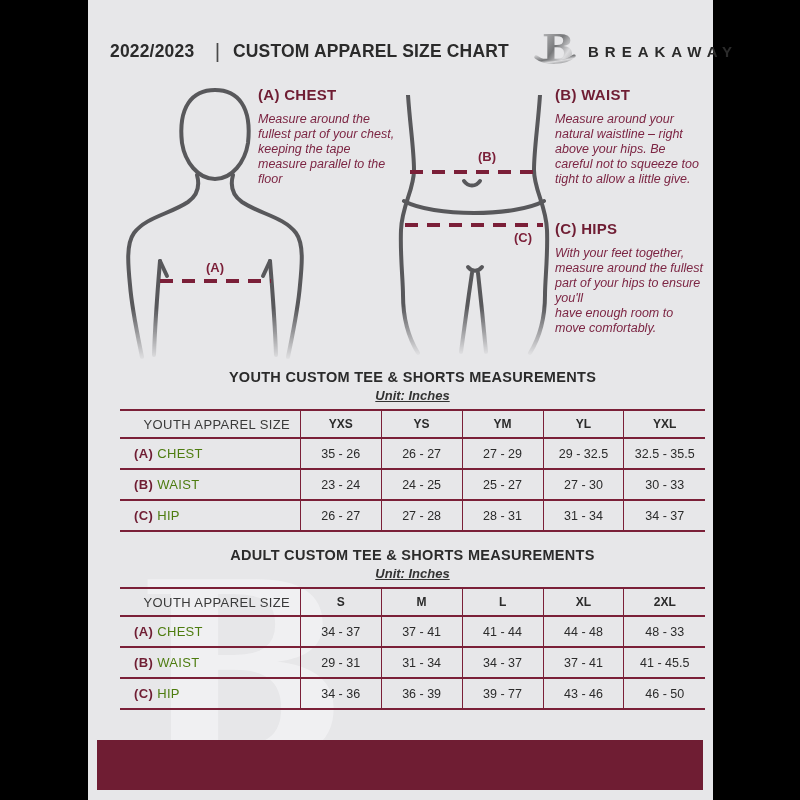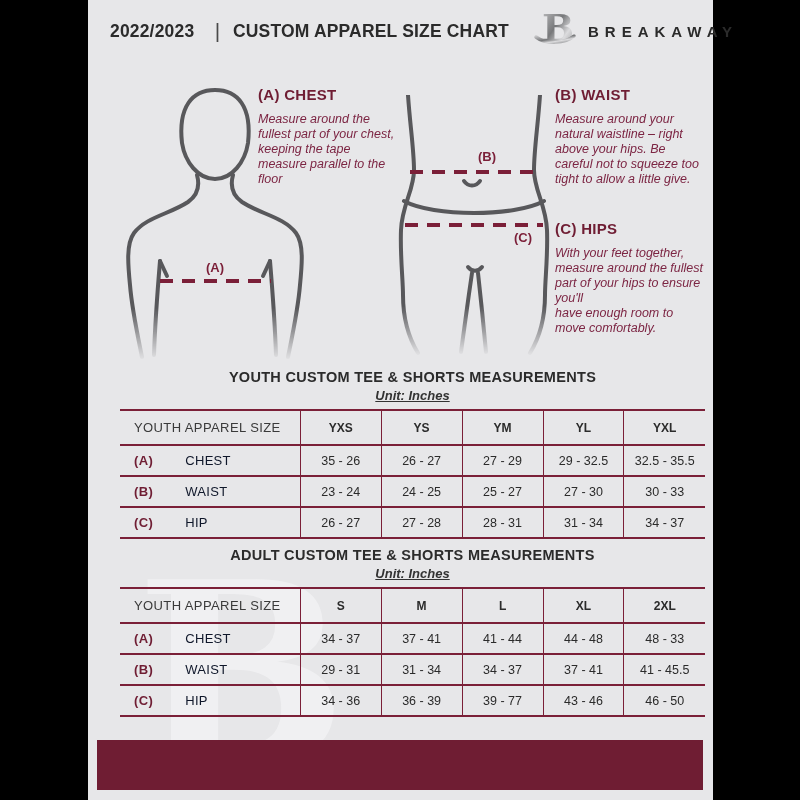--- a/index.html
+++ b/index.html
@@ -16,21 +16,21 @@
 
   .document{position:absolute;left:88px;top:0;width:625px;height:800px;background:var(--doc-bg);}
 
   
   .watermark{position:absolute;left:48px;top:548px;font-family:"DejaVu Serif",serif;
     font-weight:bold;font-size:250px;line-height:1;color:#f2f2f4;opacity:.9;z-index:0;}
 
   .layer{position:absolute;inset:0;z-index:1;}
 
   
-  .header{position:absolute;left:22px;right:21px;top:8px;display:flex;
+  .header{position:absolute;left:22px;right:21px;top:28px;display:flex;
     justify-content:space-between;align-items:center;}
   .header-left{display:flex;align-items:center;}
   .hdr-text{font-weight:800;font-size:19px;color:var(--ink);letter-spacing:.2px;white-space:nowrap;transform:scaleX(.92);transform-origin:left center;}
   .hdr-divider{font-weight:300;font-size:21px;color:#4a4a4a;margin:0 13px;}
   .brand{display:flex;align-items:center;gap:9px;}
   .brand-name{font-weight:800;font-size:15px;letter-spacing:6px;color:var(--ink);white-space:nowrap;}
 
   
   .fig{position:absolute;}
   .fig-fade{-webkit-mask-image:linear-gradient(to bottom,#000 80%,transparent 99%);
@@ -50,26 +50,26 @@
   .section{position:absolute;left:32px;width:585px;}
   .section-youth{top:369px;}
   .section-adult{top:547px;}
   .section-title{text-align:center;font-weight:800;font-size:14.5px;color:var(--ink);letter-spacing:.3px;}
   .section-unit{text-align:center;font-weight:700;font-style:italic;font-size:13px;color:#333;margin-top:3px;text-decoration:underline;}
 
   .size-table{width:100%;border-collapse:collapse;table-layout:fixed;margin-top:6px;
     border-bottom:2px solid var(--line-maroon);}
   .size-table td{border-top:2px solid var(--line-maroon);height:31px;
     font-size:12.5px;color:var(--ink);text-align:center;vertical-align:middle;}
-  .size-table tr.head-row td{height:35px;}
+  .size-table tr.head-row td{height:28px;text-align:center;}
   .size-table td + td{border-left:1.5px solid var(--line-maroon);}
   .size-table td.label-cell{text-align:left;padding-left:14px;font-size:13px;letter-spacing:.4px;color:#3a3a3a;}
   .size-table .size-head{font-weight:800;font-size:12px;}
   .size-table .row-prefix{font-weight:800;color:var(--maroon);}
-  .size-table .row-label{color:#0f172a;letter-spacing:.3px;margin-left:28px;}
+  .size-table .row-label{color:#4d7c0f;letter-spacing:.3px;}
   .col-label{width:30.8%;}
 
   
   .footer-bar{position:absolute;left:9px;top:740px;width:606px;height:50px;background:var(--maroon);}
 </style>
 </head>
 <body>
 
 <div class="document">
 

